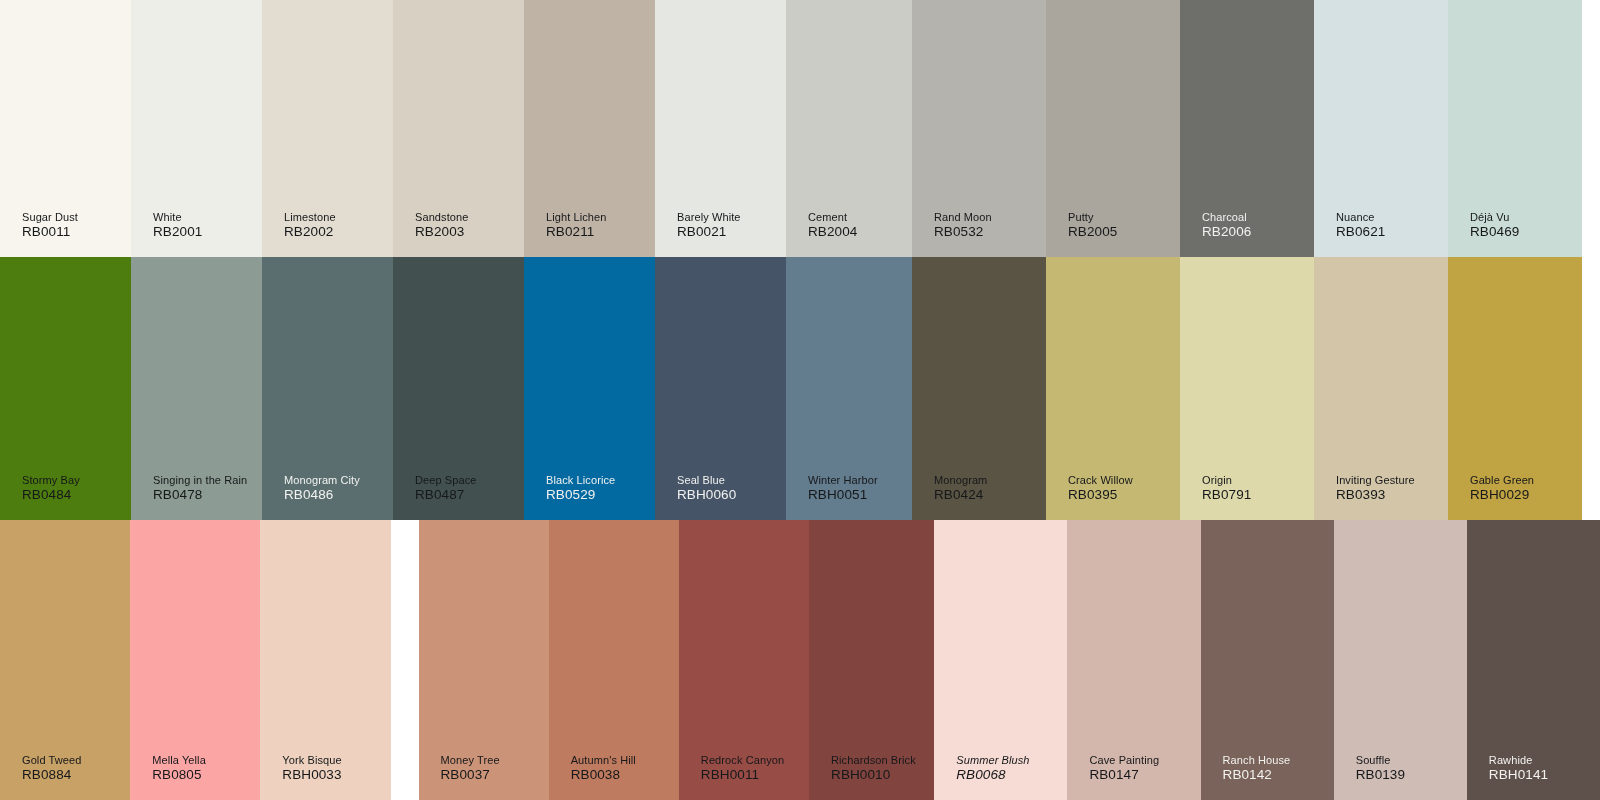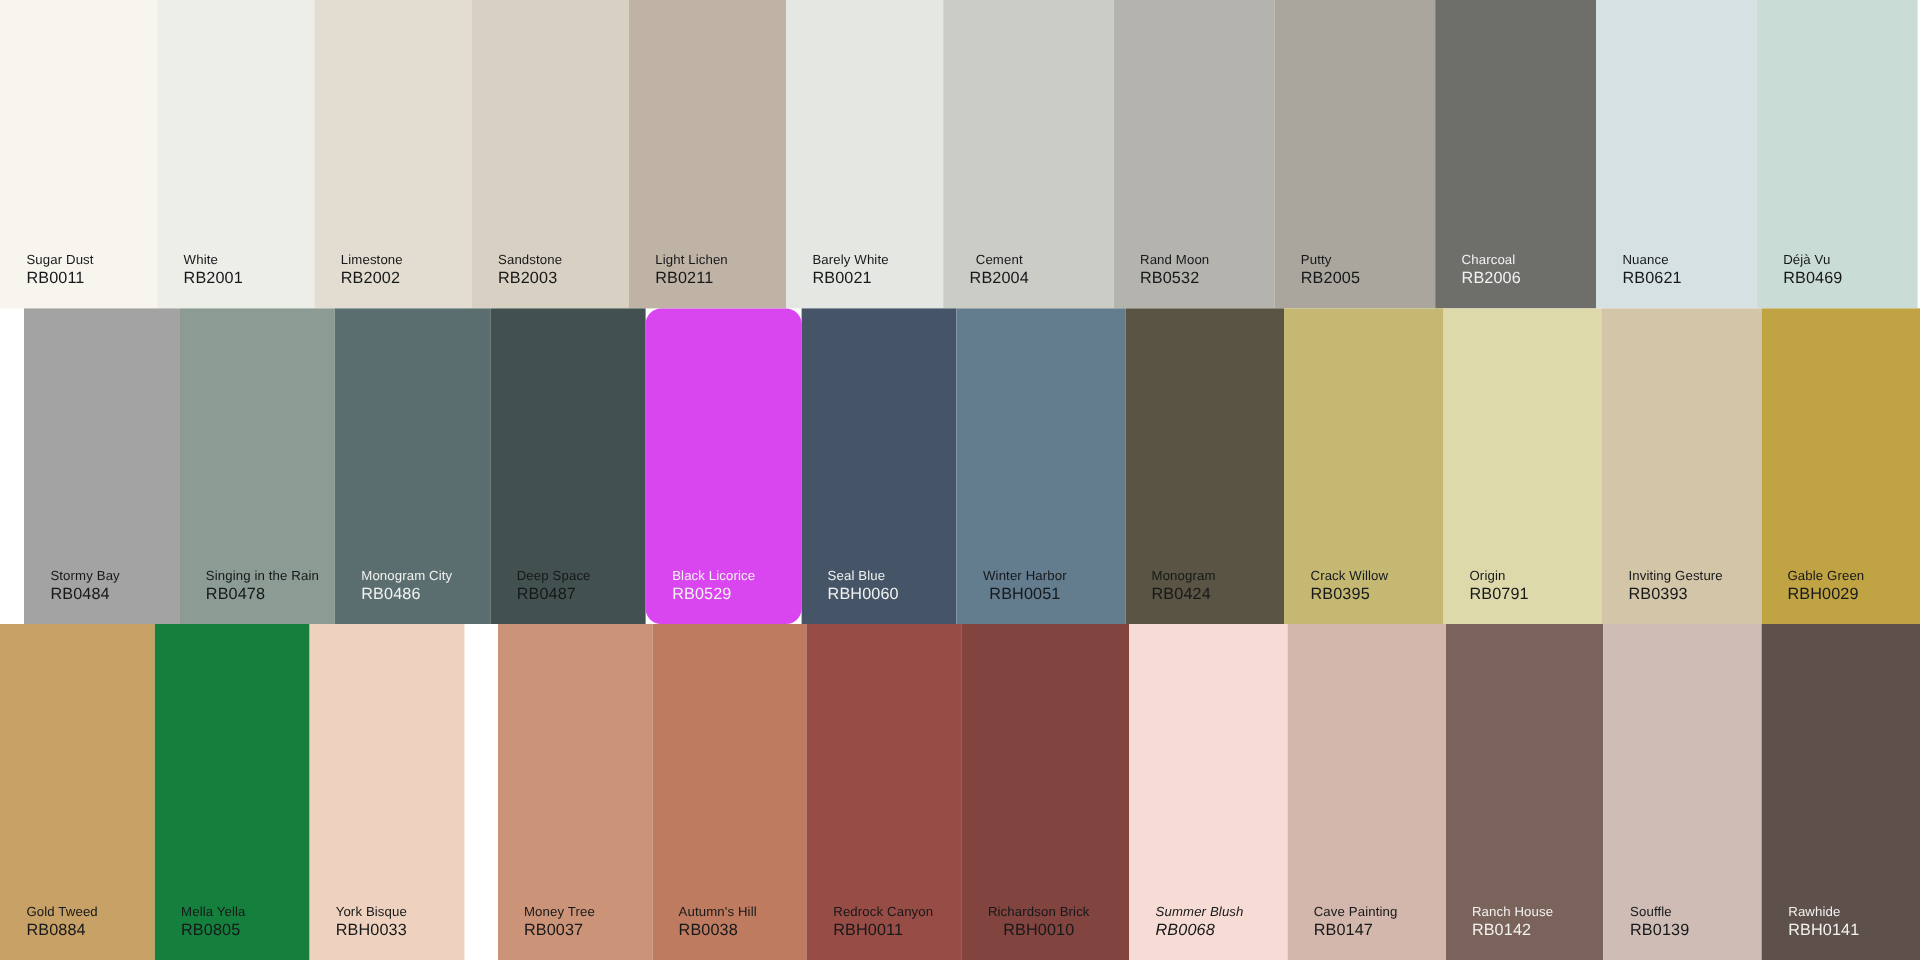--- a/index.html
+++ b/index.html
@@ -34,21 +34,21 @@
     box-sizing: border-box;
     overflow: hidden;
   }
   
   .swatch.col-0 { width: 131px; }
   .swatch.col-1 { width: 131px; }
   .swatch.col-2 { width: 131px; }
   .swatch.col-3 { width: 131px; }
   .swatch.col-4 { width: 131px; }
   .swatch.col-5 { width: 131px; }
-  .swatch.col-6 { width: 142px; text-align: center; }
+  .swatch.col-6 { width: 126px; }
   .swatch.col-7 { width: 134px; }
   .swatch.col-8 { width: 134px; }
   .swatch.col-9 { width: 134px; }
   .swatch.col-10 { width: 134px; }
   .swatch.col-11 { width: 134px; }
 
   .swatch-caption {
     position: absolute;
     left: 22px;
     bottom: 17px;
@@ -143,21 +143,21 @@
         </div>
       </div>
       <div class="swatch col-11 text-dark" style="background: rgb(202, 220, 214);">
         <div class="swatch-caption">
           <span class="swatch-name">Déjà Vu</span>
           <span class="swatch-code">RB0469</span>
         </div>
       </div>
     </div>
     <div class="palette-row row-1">
-      <div class="swatch col-0 text-dark" style="background: #a3a3a3; margin-left: 20px;">
+      <div class="swatch col-0 text-dark" style="background: #4d7c0f;">
         <div class="swatch-caption">
           <span class="swatch-name">Stormy Bay</span>
           <span class="swatch-code">RB0484</span>
         </div>
       </div>
       <div class="swatch col-1 text-dark" style="background: rgb(140, 155, 148);">
         <div class="swatch-caption">
           <span class="swatch-name">Singing in the Rain</span>
           <span class="swatch-code">RB0478</span>
         </div>
@@ -167,21 +167,21 @@
           <span class="swatch-name">Monogram City</span>
           <span class="swatch-code">RB0486</span>
         </div>
       </div>
       <div class="swatch col-3 text-dark" style="background: rgb(66, 81, 79);">
         <div class="swatch-caption">
           <span class="swatch-name">Deep Space</span>
           <span class="swatch-code">RB0487</span>
         </div>
       </div>
-      <div class="swatch col-4 text-light" style="background: #d946ef; border-radius: 13px;">
+      <div class="swatch col-4 text-light" style="background: #0369a1;">
         <div class="swatch-caption">
           <span class="swatch-name">Black Licorice</span>
           <span class="swatch-code">RB0529</span>
         </div>
       </div>
       <div class="swatch col-5 text-light" style="background: rgb(70, 84, 103);">
         <div class="swatch-caption">
           <span class="swatch-name">Seal Blue</span>
           <span class="swatch-code">RBH0060</span>
         </div>
@@ -223,21 +223,21 @@
         </div>
       </div>
     </div>
     <div class="palette-row row-2">
       <div class="swatch col-0 text-dark" style="background: rgb(200, 161, 102);">
         <div class="swatch-caption">
           <span class="swatch-name">Gold Tweed</span>
           <span class="swatch-code">RB0884</span>
         </div>
       </div>
-      <div class="swatch col-1 text-dark" style="background: #15803d;">
+      <div class="swatch col-1 text-dark" style="background: #fca5a5;">
         <div class="swatch-caption">
           <span class="swatch-name">Mella Yella</span>
           <span class="swatch-code">RB0805</span>
         </div>
       </div>
       <div class="swatch col-2 text-dark" style="background: rgb(238, 210, 191);">
         <div class="swatch-caption">
           <span class="swatch-name">York Bisque</span>
           <span class="swatch-code">RBH0033</span>
         </div>

